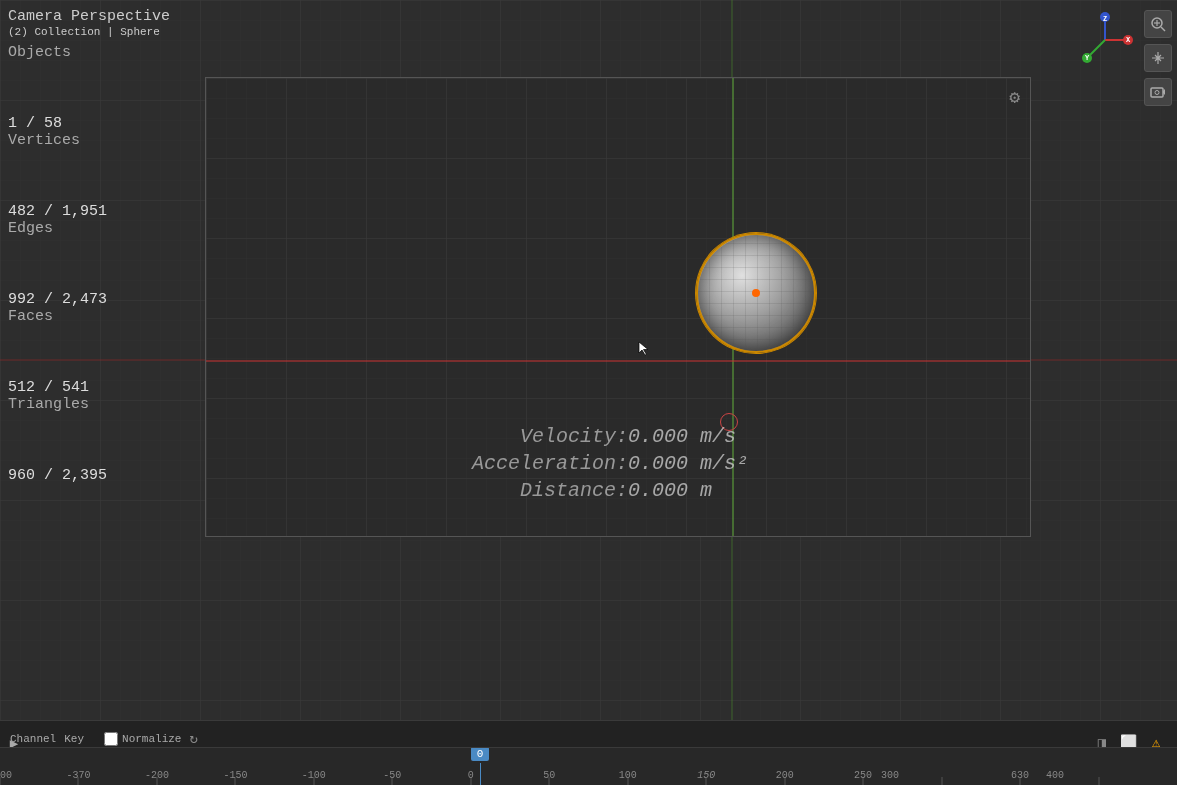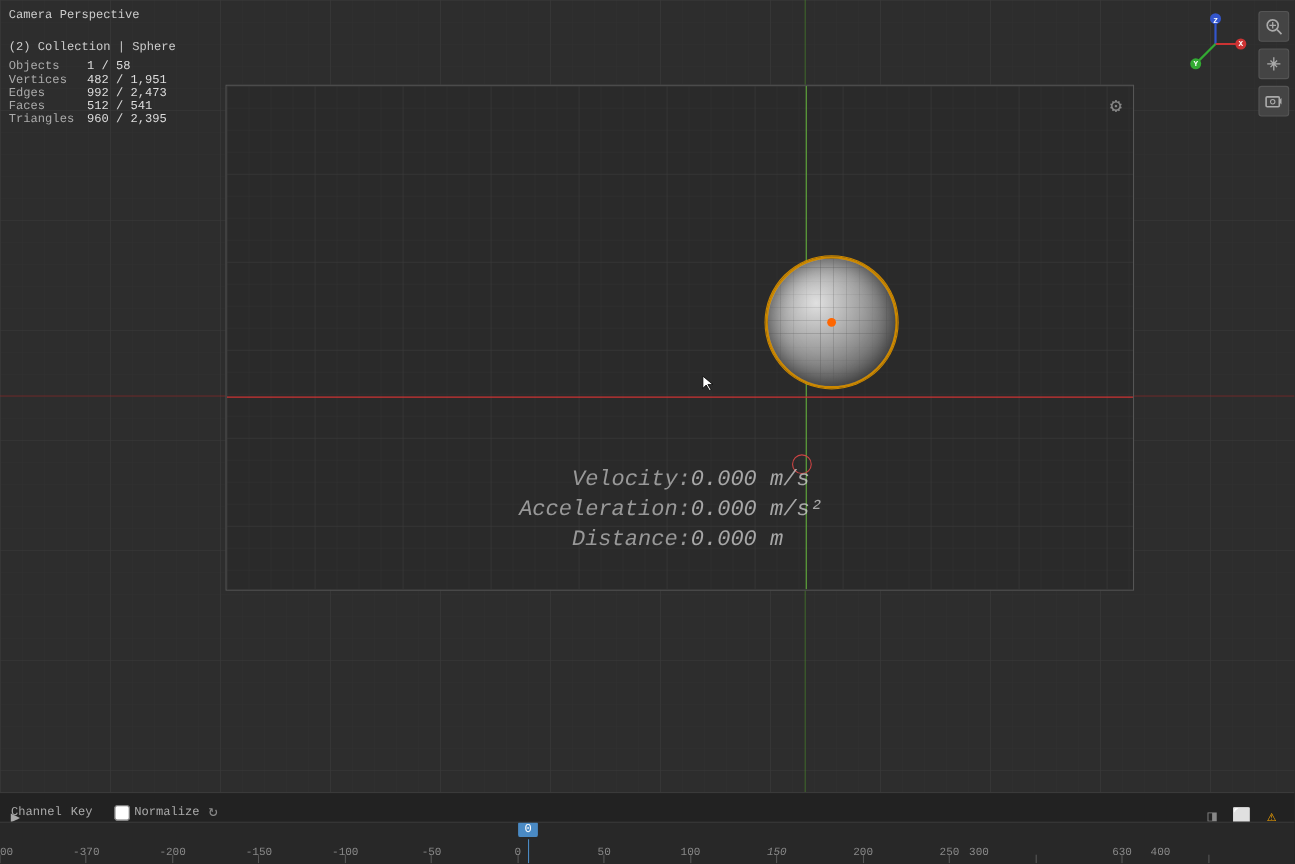--- a/index.html
+++ b/index.html
@@ -139,42 +139,44 @@
       position: absolute;
       top: 8px;
       left: 8px;
       z-index: 10;
       color: #cccccc;
       font-size: 11px;
       font-family: 'Courier New', monospace;
     }
 
     .info-title {
-      font-size: 11px;
-      margin-bottom: 17px;
+      font-size: 15px;
+      margin-bottom: 1px;
     }
 
     .info-subtitle {
       font-size: 11px;
       margin-bottom: 6px;
     }
 
     .info-row {
       display: flex;
       gap: 6px;
-      font-size: 11px;
+      font-size: 15px;
+      flex-direction: column;
     }
 
     .info-key {
       min-width: 65px;
       color: #aaaaaa;
     }
 
     .info-val {
       color: #dddddd;
+      margin-top: 48px;
     }
 
     
     #gear-icon {
       position: absolute;
       top: 8px;
       right: 10px;
       color: #888;
       font-size: 18px;
       cursor: pointer;

